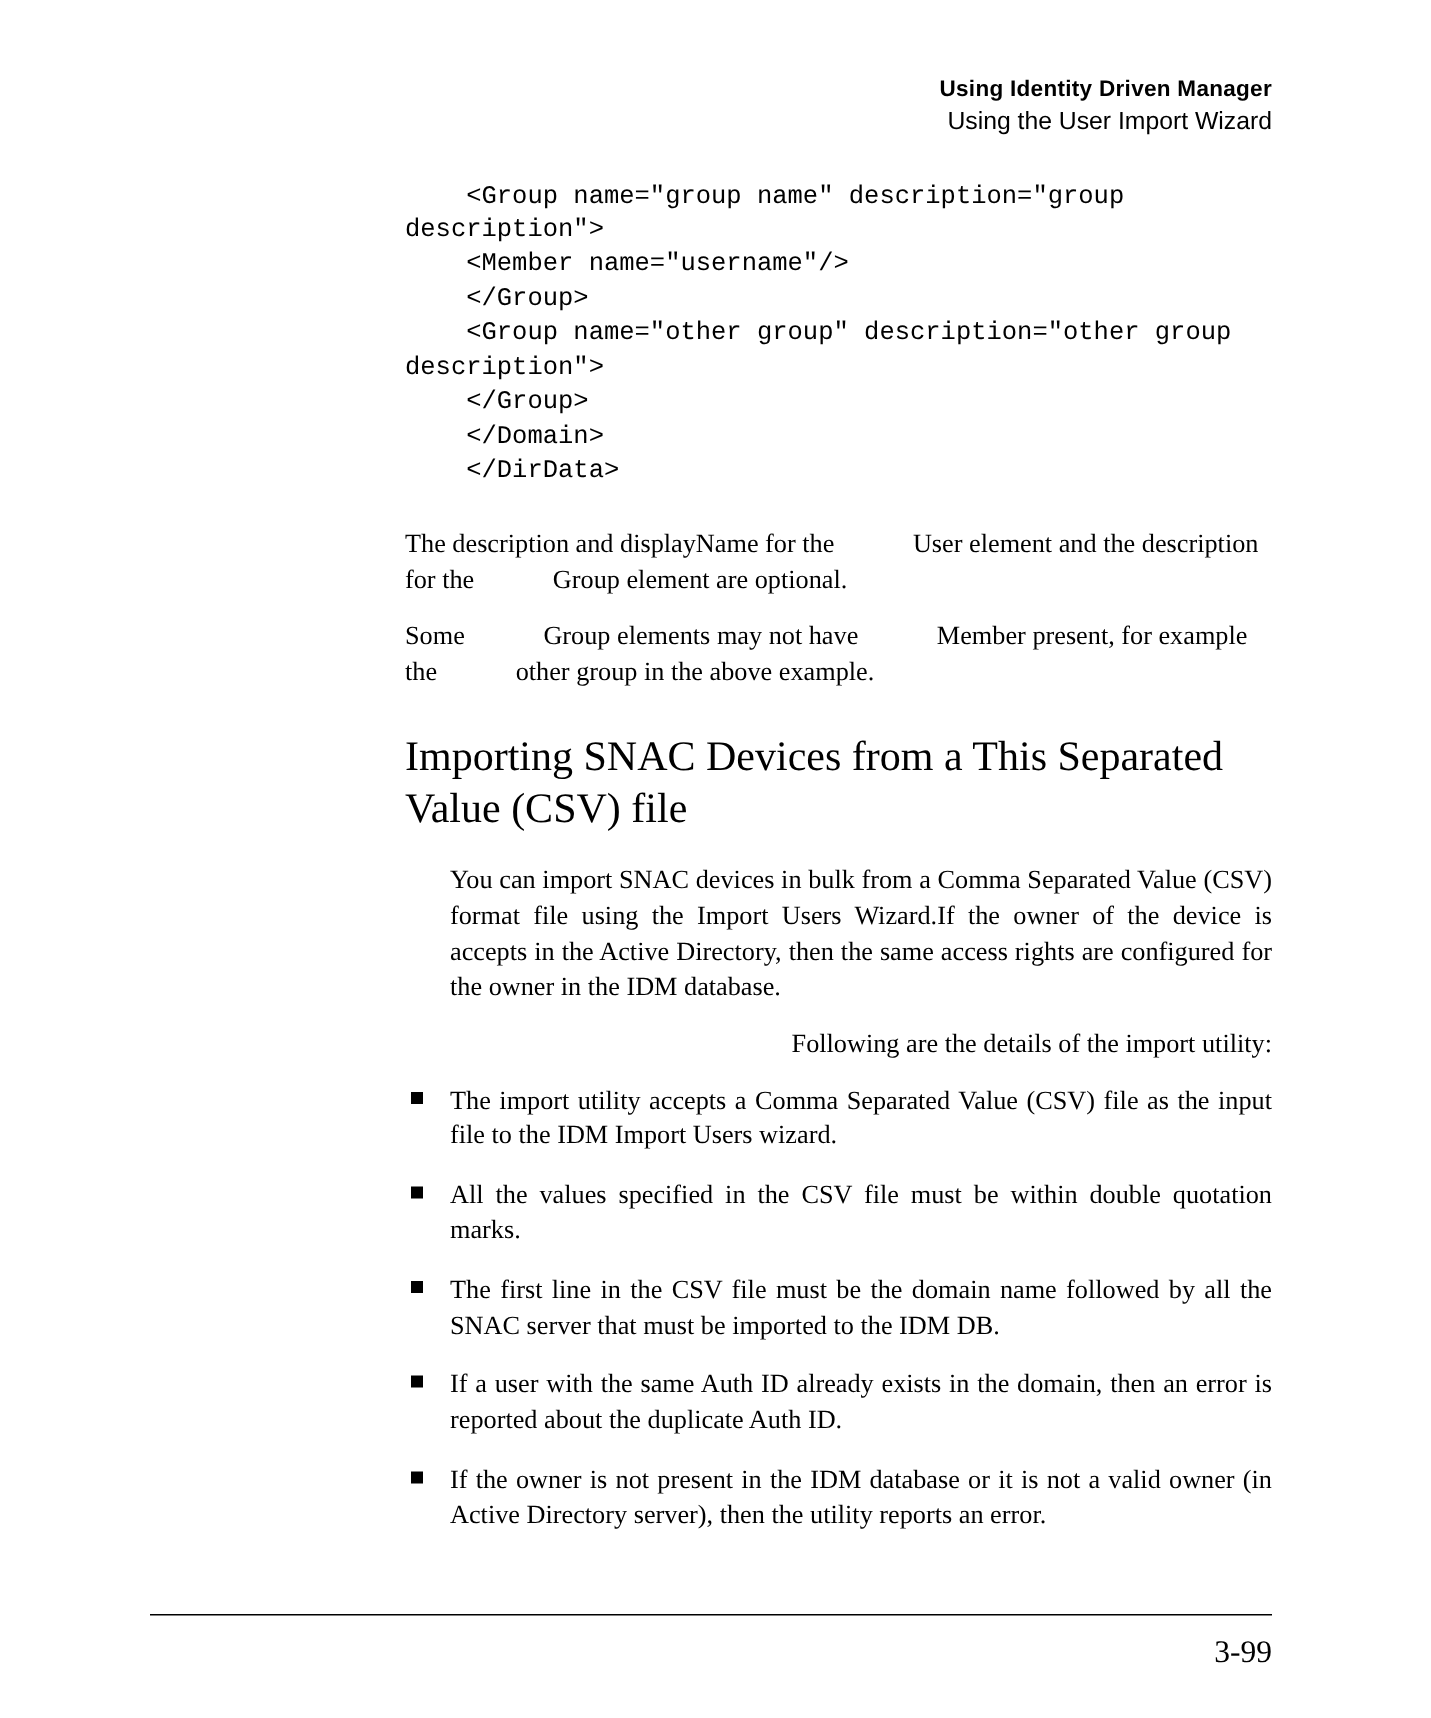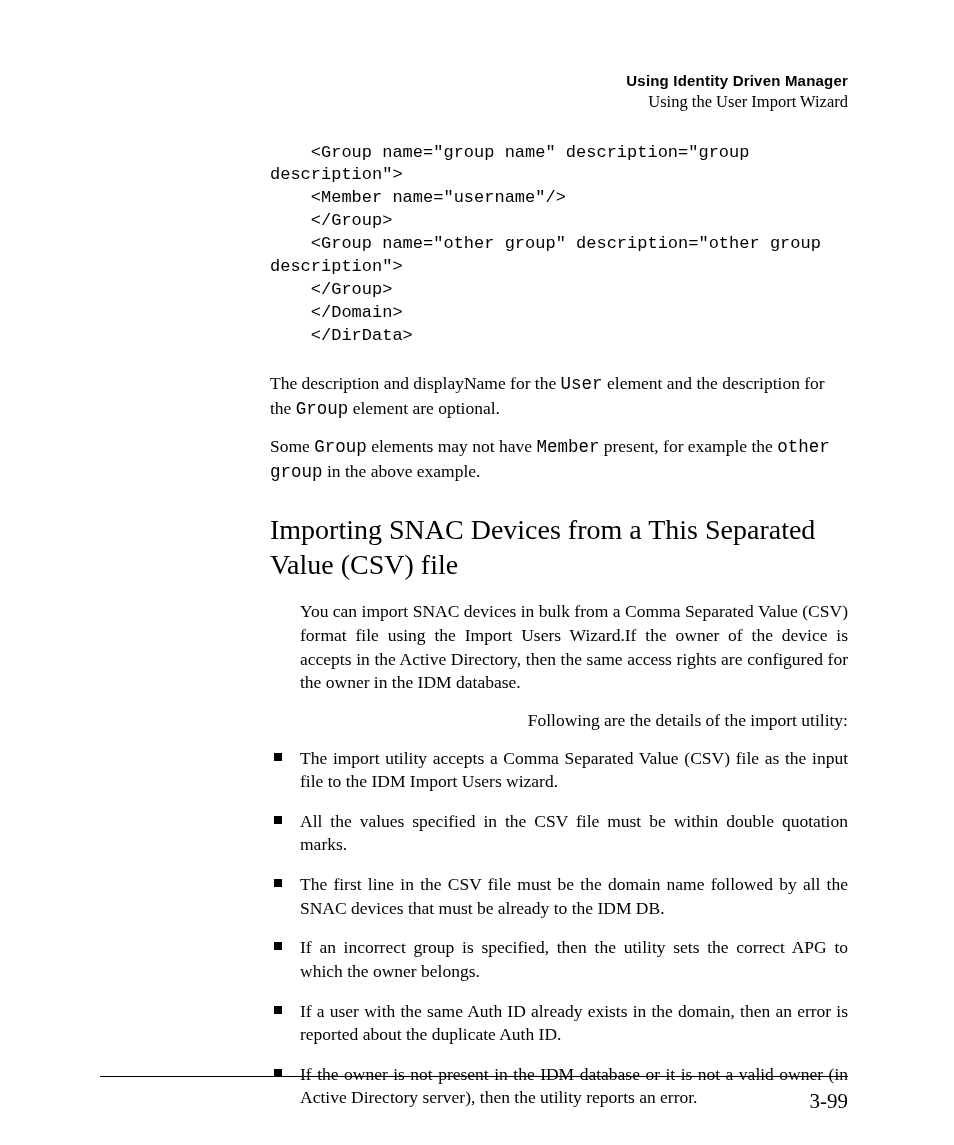--- a/index.html
+++ b/index.html
@@ -8,51 +8,52 @@
     background: #fff;
     color: #000;
     font-family: "Times New Roman", Times, serif;
     font-size: 18px;
     line-height: 1.35;
   }
   .page {
     width: 948px;
     height: 1145px;
     box-sizing: border-box;
-    padding: 71px 100px 0px 100px;
+    padding: 50px 100px 0px 100px;
     position: relative;
   }
   .running-head {
     text-align: right;
     margin-bottom: 28px;
   }
   .running-head .bold {
     font-family: Arial, Helvetica, sans-serif;
     font-weight: bold;
     font-size: 15px;
     letter-spacing: 0.2px;
   }
   .running-head .sub {
-    font-family: Liberation Serif, serif;
+    font-family: Liberation Sans, sans-serif;
     font-size: 16.5px;
   }
   pre.codeblock {
     font-family: "Courier New", Courier, monospace;
     font-size: 17px;
     white-space: pre;
     margin: 0 0 24px 0;
     line-height: 1.35;
   }
   .bodytext {
     margin: 0 0 14px 0;
     text-align: left;
     font-size: 17.5px;
   }
   .bodytext .mono, .mono {
-    font-family: Liberation Mono, monospace;
+    font-family: Liberation Serif, serif;
+    margin-left: 48px;
   }
   h2.section-heading {
     font-family: "Times New Roman", Times, serif;
     font-weight: normal;
     font-size: 28px;
     line-height: 1.25;
     margin: 28px 0 18px 0;
   }
   .indent-block {
     margin-left: 30px;
@@ -131,22 +132,21 @@
     <h2 class="section-heading">Importing SNAC Devices from a This Separated Value (CSV) file</h2>
 
     <div class="indent-block">
       <p>You can import SNAC devices in bulk from a Comma Separated Value (CSV) format file using the Import Users Wizard.If the owner of the device is accepts in the Active Directory, then the same access rights are configured for the owner in the IDM database.</p>
       <p style="text-align:right;font-family:Liberation Serif, serif;">Following are the details of the import utility:</p>
     </div>
 
     <ul class="square-list">
       <li>The import utility accepts a Comma Separated Value (CSV) file as the input file to the IDM Import Users wizard.</li>
       <li>All the values specified in the CSV file must be within double quotation marks.</li>
-      <li>The first line in the CSV file must be the domain name followed by all the SNAC devices that must be already to the IDM DB.</li>
-      <li>If an incorrect group is specified, then the utility sets the correct APG to which the owner belongs.</li>
+      <li>The first line in the CSV file must be the domain name followed by all the SNAC server that must be imported to the IDM DB.</li>
       <li>If a user with the same Auth ID already exists in the domain, then an error is reported about the duplicate Auth ID.</li>
       <li>If the owner is not present in the IDM database or it is not a valid owner (in Active Directory server), then the utility reports an error.</li>
     </ul>
   </div>
 
   <div class="footer">
     <div class="rule"></div>
     <div class="pagenum">3-99</div>
   </div>
 

